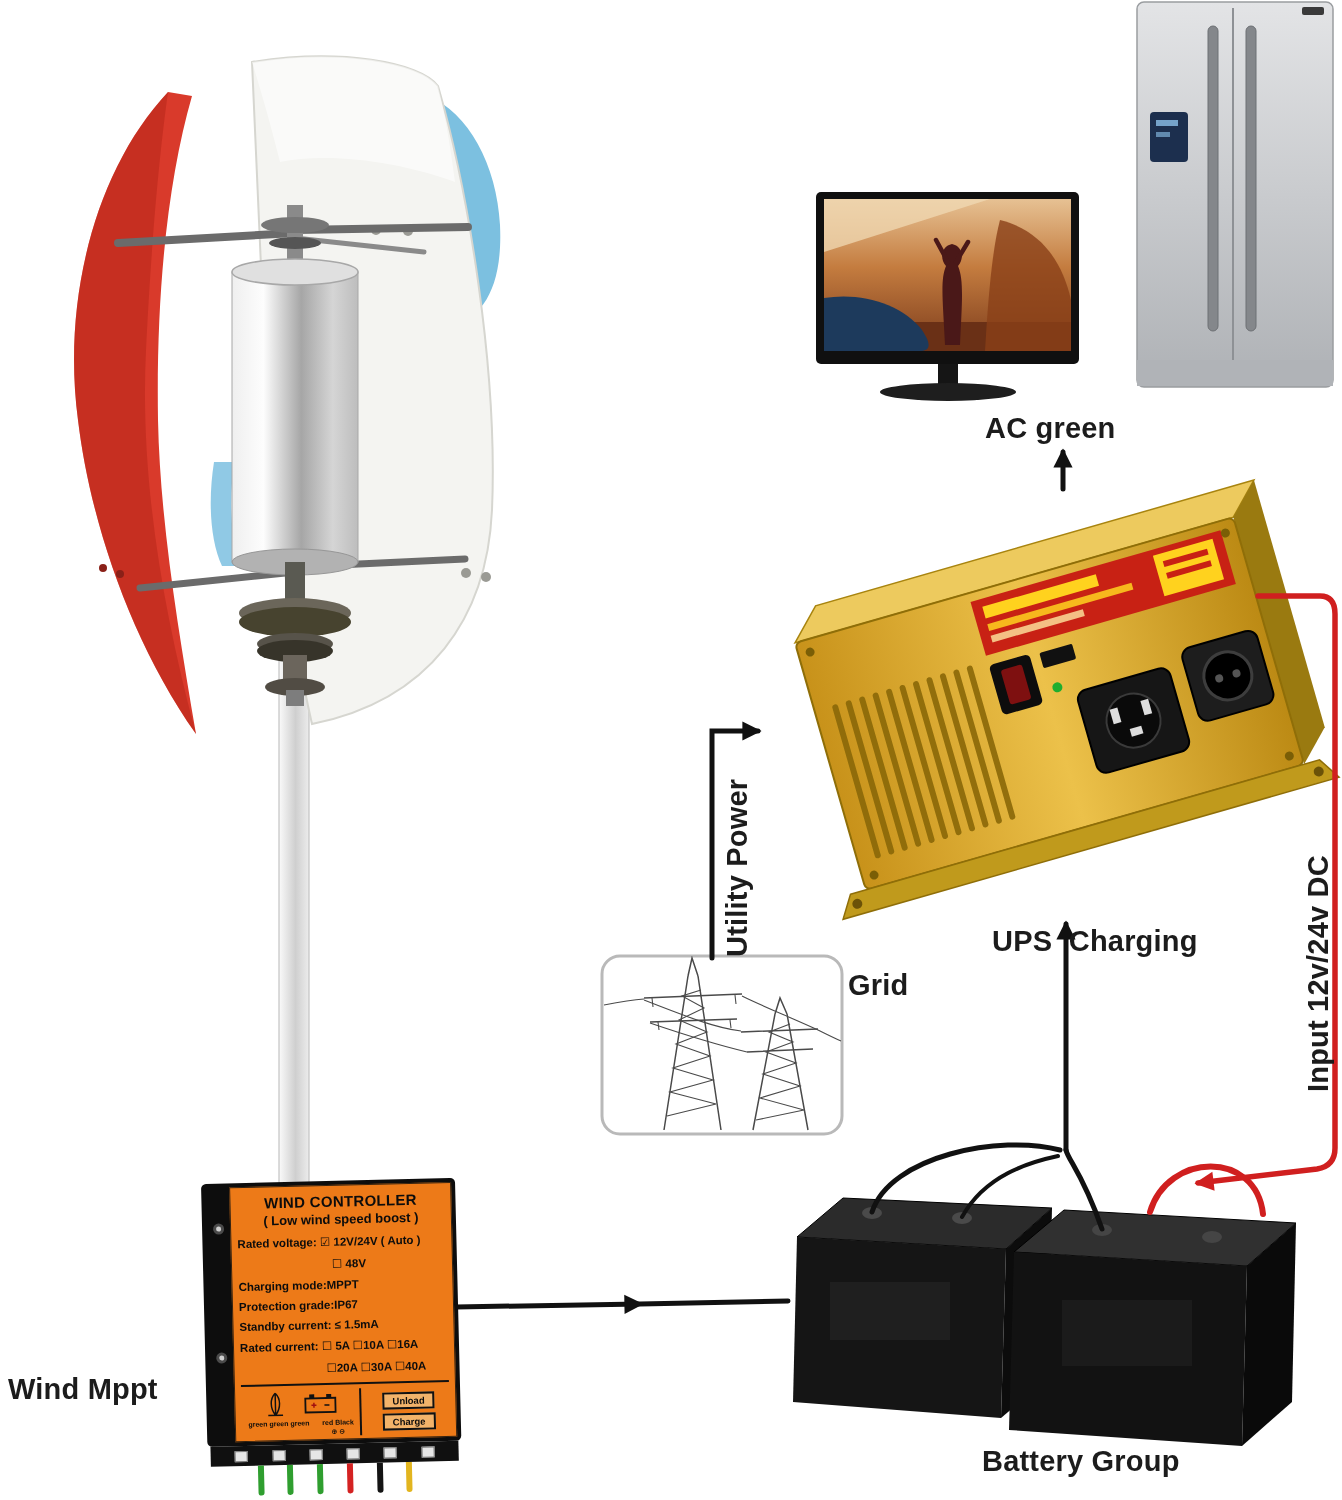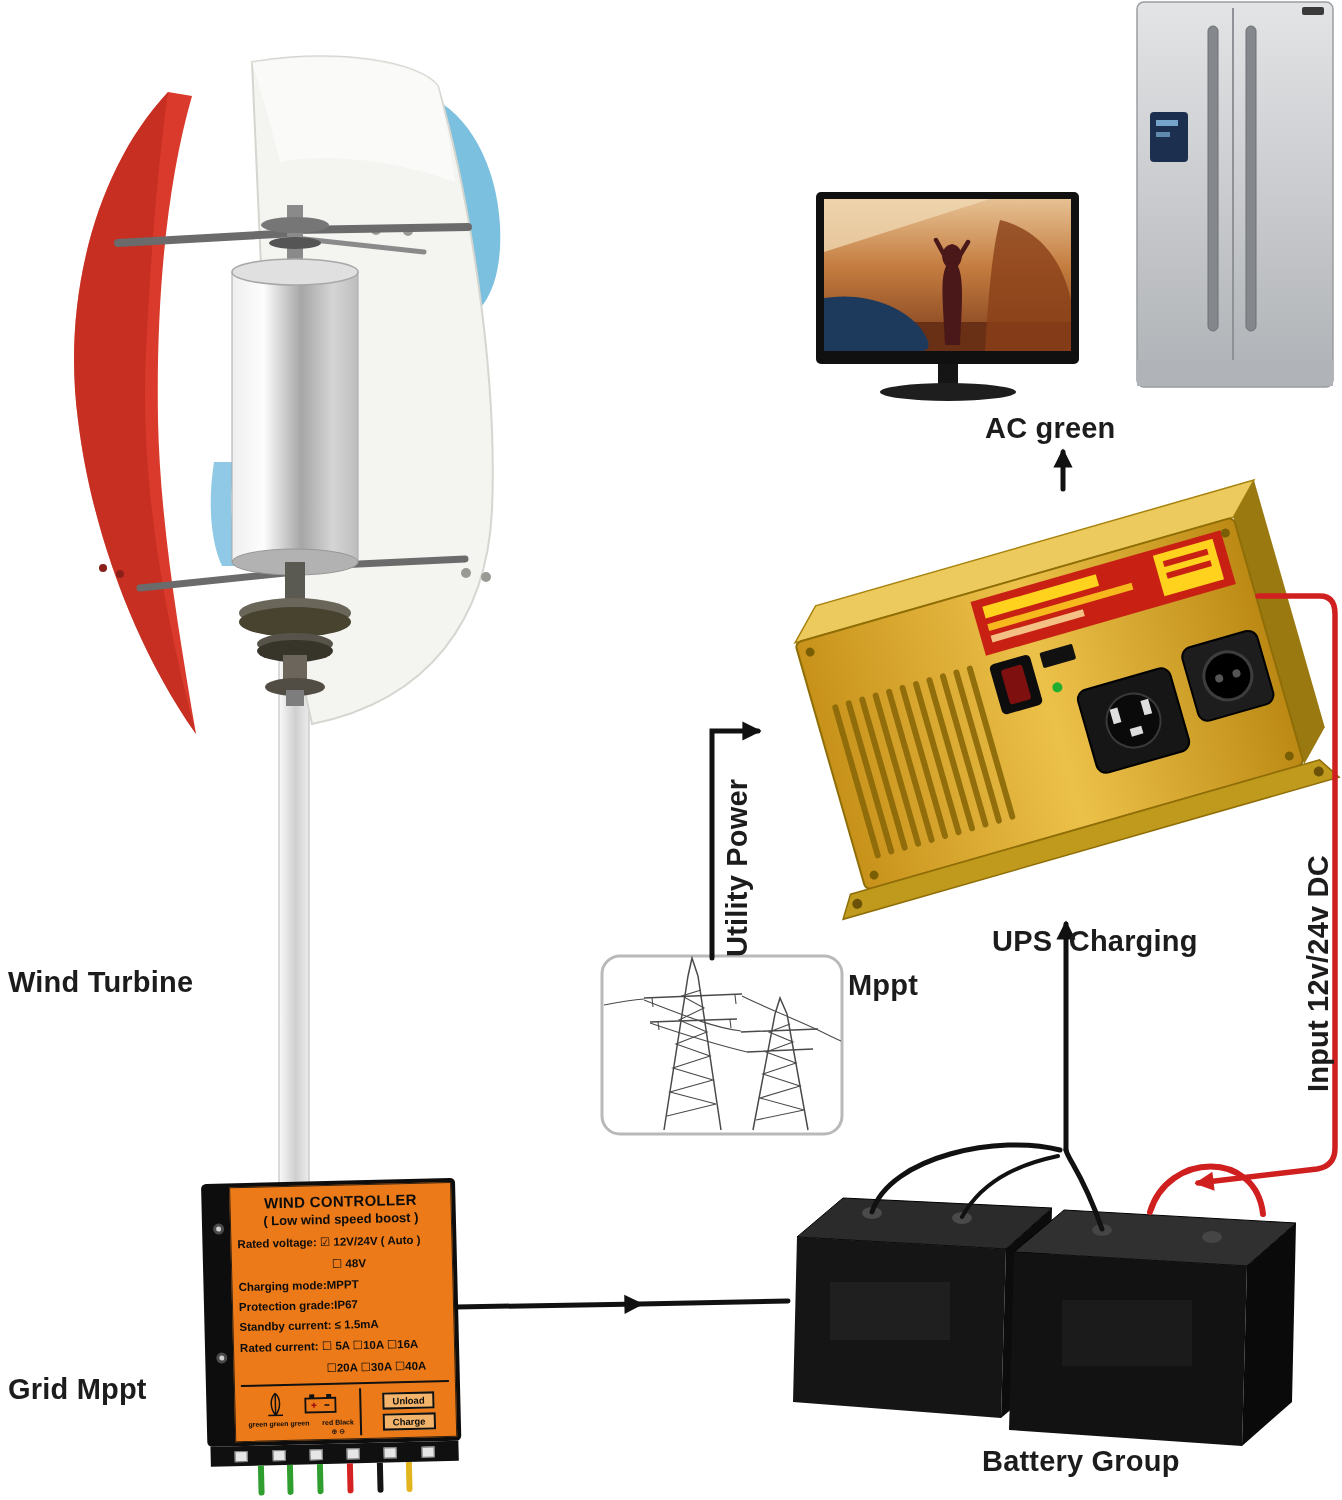--- a/index.html
+++ b/index.html
@@ -261,33 +261,32 @@
     <path d="M872,1212 C890,1156 1000,1134 1060,1150" stroke="#111" stroke-width="5"></path>
     <path d="M962,1217 C985,1175 1030,1162 1058,1156" stroke="#111" stroke-width="4"></path>
     <path d="M1102,1229 C1082,1172 1068,1160 1066,1150" stroke="#111" stroke-width="5"></path>
     <line x1="1066" y1="1150" x2="1066" y2="924" stroke="#111" stroke-width="5" marker-end="url(#arrowBlack)"></line>
     <path d="M1150,1212 C1168,1152 1256,1150 1263,1214" stroke="#d01f1f" stroke-width="6"></path>
     <path d="M1258,596 L1320,596 Q1335,596 1335,614 L1335,1148 Q1335,1166 1317,1169 L1198,1183" stroke="#d01f1f" stroke-width="5.5" marker-end="url(#arrowRed)"></path>
   </g>
 </svg>
 
 <div class="lbl" style="left:8px; top:874px;">
-  <div>Wind Turbine</div>
 </div>
 
 <div class="lbl" style="left:8px; top:1281px;">
-  <div>Grid Mppt</div>
+  <div>Wind Mppt</div>
   <div>Controller</div>
 </div>
 
 <div class="lbl" style="left:985px; top:407px;">AC green</div>
 
 <div class="lbl" style="left:992px; top:920px;">UPS  Charging</div>
 
-<div class="lbl" style="left:848px; top:964px;">Mppt</div>
+<div class="lbl" style="left:848px; top:964px;">Grid</div>
 
 <div class="lbl" style="left:982px; top:1440px;text-align:right;">Battery Group</div>
 
 <div class="lbl rot" style="left:716px; top:957px;">Utility Power</div>
 
 <div class="lbl rot" style="left:1297px; top:1092px;">Input 12v/24v DC</div>
 
 <div class="controller">
   <div class="ctrl-main">
     <div class="ctrl-flange">

